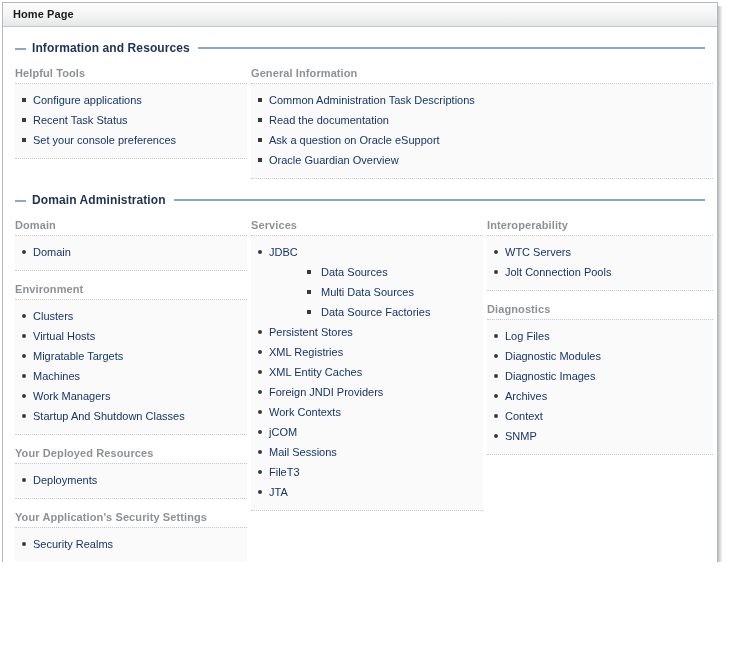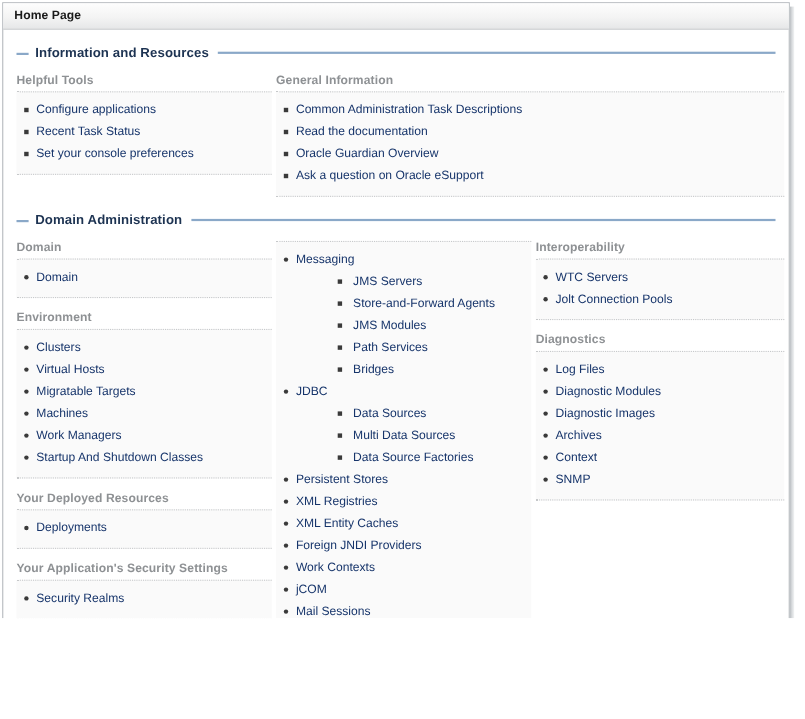--- a/index.html
+++ b/index.html
@@ -230,22 +230,22 @@
 
         <div class="gap"></div>
 
         <div class="col-b" style="flex:0 0 462px; width:462px;">
           <div class="group">
             <div class="group-title">General Information</div>
             <div class="panel">
               <ul class="links sq">
                 <li><a class="lnk">Common Administration Task Descriptions</a></li>
                 <li><a class="lnk">Read the documentation</a></li>
+                <li><a class="lnk">Ask a question on Oracle eSupport</a></li>
                 <li><a class="lnk">Oracle Guardian Overview</a></li>
-                <li><a class="lnk">Ask a question on Oracle eSupport</a></li>
               </ul>
             </div>
           </div>
         </div>
       </div>
 
       <div class="section-head">
         <span class="toggle"></span>
         <span class="section-title">Domain Administration</span>
         <span class="rule"></span>
@@ -295,33 +295,24 @@
               </ul>
             </div>
           </div>
 
         </div>
 
         <div class="gap"></div>
 
         <div class="col-b">
           <div class="group">
-            <div class="panel">
-              <ul class="links rd">
-
-                <li>
-                  <a class="lnk">Messaging</a>
-                  <ul class="sub">
-                    <li><a class="lnk">JMS Servers</a></li>
-                    <li><a class="lnk">Store-and-Forward Agents</a></li>
-                    <li><a class="lnk">JMS Modules</a></li>
-                    <li><a class="lnk">Path Services</a></li>
-                    <li><a class="lnk">Bridges</a></li>
-                  </ul>
-                </li>
+            <div class="group-title">Services</div>
+            <div class="panel">
+              <ul class="links rd">
+
 
                 <li>
                   <a class="lnk">JDBC</a>
                   <ul class="sub">
                     <li><a class="lnk">Data Sources</a></li>
                     <li><a class="lnk">Multi Data Sources</a></li>
                     <li><a class="lnk">Data Source Factories</a></li>
                   </ul>
                 </li>
 

